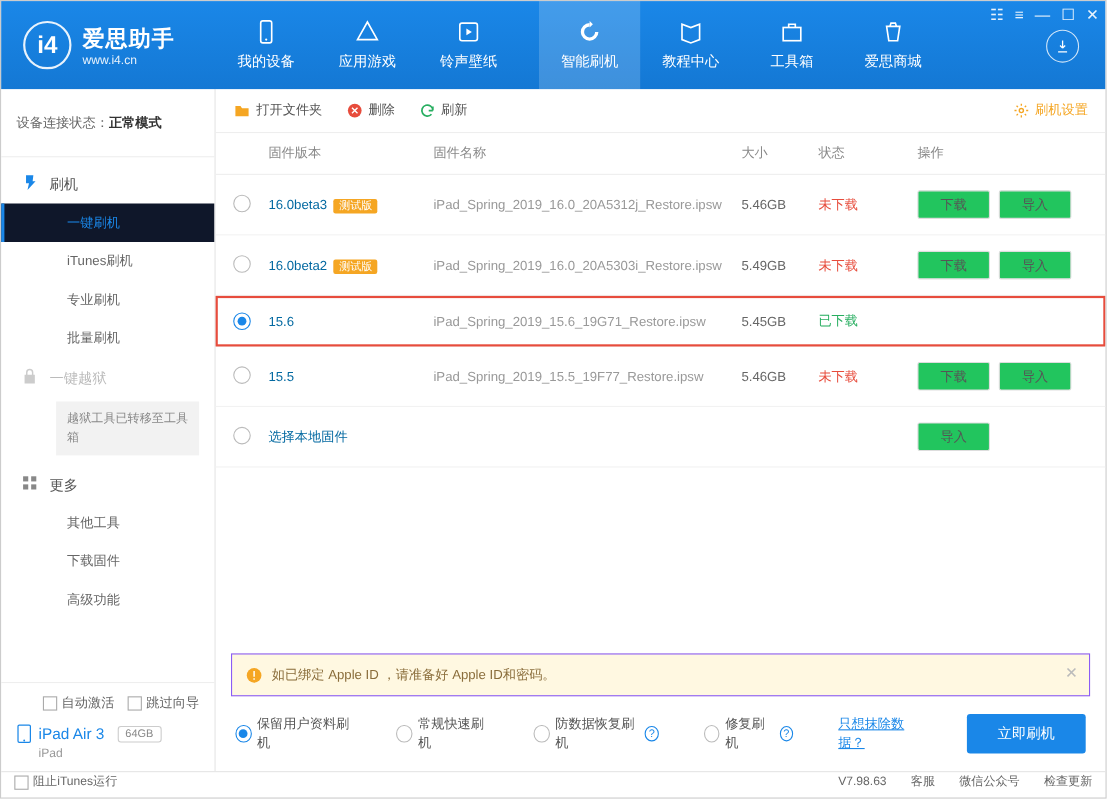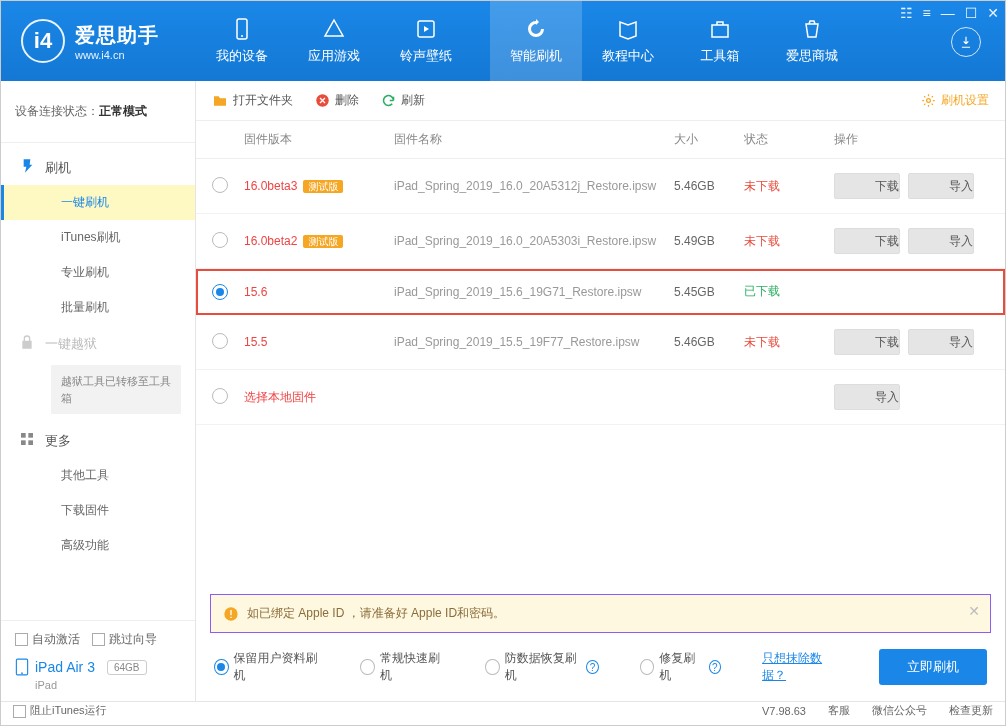--- a/index.html
+++ b/index.html
@@ -24,24 +24,24 @@
 
 .content { display: flex; height: 620px; }
 .sidebar { width: 195px; border-right: 1px solid #e5e5e5; display: flex; flex-direction: column; }
 .device-status { padding: 22px 14px; font-size: 12px; color: #666; border-bottom: 1px solid #eee; }
 .device-status b { color: #333; }
 .side-menu { flex: 1; overflow-y: auto; padding-top: 6px; }
 .side-group { padding: 10px 18px 8px 44px; font-size: 13px; color: #555; position: relative; cursor: pointer; }
 .side-group .gicon { position: absolute; left: 18px; top: 9px; width: 16px; height: 16px; }
 .side-group.disabled { color: #bbb; }
 .side-item { padding: 9px 18px 9px 60px; font-size: 12px; color: #666; cursor: pointer; }
-.side-item.active { background: #fef9c3; color: #1a87e8; border-left: 3px solid #1a87e8; padding-left: 57px; }
+.side-item.active { background: #0f172a; color: #1a87e8; border-left: 3px solid #1a87e8; padding-left: 57px; }
 .side-note { margin: 4px 14px 8px 50px; background: #f2f2f2; color: #888; font-size: 11px; padding: 8px 10px; line-height: 1.5; }
 .side-bottom { border-top: 1px solid #eee; padding: 10px 14px; font-size: 12px; }
-.side-bottom .row1 { display: flex; align-items: center; gap: 12px; color: #666; margin-bottom: 10px; }
+.side-bottom .row1 { display: flex; align-items: center; gap: 12px; color: #666; margin-bottom: 10px; margin-left: 24px; }
 .side-bottom .device-name { color: #1a87e8; font-size: 14px; display: flex; align-items: center; gap: 6px; }
 .side-bottom .badge { border: 1px solid #ccc; border-radius: 3px; padding: 1px 6px; font-size: 10px; color: #888; margin-left: 6px; }
 .chk { width: 13px; height: 13px; border: 1px solid #aaa; display: inline-block; vertical-align: middle; margin-right: 4px; }
 
 
 .main { flex: 1; display: flex; flex-direction: column; }
 .toolbar { height: 40px; border-bottom: 1px solid #eee; display: flex; align-items: center; padding: 0 16px; font-size: 12px; }
 .toolbar .tbtn { display: flex; align-items: center; gap: 5px; margin-right: 22px; cursor: pointer; color: #555; }
 .toolbar .right { margin-left: auto; color: #F5A623; display: flex; align-items: center; gap: 5px; }
 .tbl-head { display: flex; padding: 10px 16px; font-size: 12px; color: #888; border-bottom: 1px solid #eee; }
@@ -50,27 +50,27 @@
 .col-name { flex: 1; }
 .col-size { width: 70px; text-align: left; }
 .col-status { width: 90px; }
 .col-ops { width: 155px; }
 .tbl-body { flex: 1; }
 .row { display: flex; align-items: center; padding: 14px 16px; font-size: 12px; border-bottom: 1px solid #f2f2f2; }
 .row.highlighted { outline: 2px solid #e74c3c; outline-offset: -2px; }
 .radio { width: 16px; height: 16px; border: 1.5px solid #bbb; border-radius: 50%; display: inline-flex; align-items: center; justify-content: center; }
 .radio.checked { border-color: #1a87e8; }
 .radio.checked::after { content: ""; width: 8px; height: 8px; background: #1a87e8; border-radius: 50%; }
-.ver-text { color: #ef4444; }
+.ver-text { color: #0369a1; }
 .tag { background: #f5a623; color: #fff; font-size: 10px; padding: 1px 5px; border-radius: 2px; margin-left: 6px; }
 .fname { color: #999; }
 .size { color: #666; }
 .status-no { color: #e74c3c; }
 .status-yes { color: #27ae60; }
-.opbtn { width: 66px; height: 26px; border: 1px solid #ddd; background: #e5e5e5; font-size: 12px; color: #555; cursor: pointer; margin-right: 8px; border-radius: 2px; text-align: right; }
+.opbtn { width: 66px; height: 26px; border: 1px solid #ddd; background: #22c55e; font-size: 12px; color: #555; cursor: pointer; margin-right: 8px; border-radius: 2px; }
 
 .warning-bar { background: #fff8e1; border: 1px solid #8b5cf6; margin: 8px 14px 0 14px; padding: 10px 12px; font-size: 12px; color: #8a6d3b; display: flex; align-items: center; gap: 8px; position: relative; }
 .warning-bar .close-x { position: absolute; right: 10px; top: 8px; color: #bbb; cursor: pointer; font-size: 14px; }
 .action-bar { padding: 16px 18px; display: flex; align-items: center; gap: 41px; font-size: 12px; }
 .action-bar .radio-lbl { display: flex; align-items: center; gap: 5px; color: #555; cursor: pointer; }
 .action-bar .help { width: 14px; height: 14px; border: 1px solid #1a87e8; color: #1a87e8; border-radius: 50%; display: inline-flex; align-items: center; justify-content: center; font-size: 10px; margin-left: 2px; }
 .action-bar .link { color: #1a87e8; text-decoration: underline; cursor: pointer; }
 .flash-btn { margin-left: auto; width: 120px; height: 36px; background: #1a87e8; color: #fff; border: none; font-size: 13px; border-radius: 3px; cursor: pointer; }
 
 .footer { height: 18px; border-top: 1px solid #e5e5e5; display: flex; align-items: center; font-size: 11px; color: #666; padding: 0 12px; }

